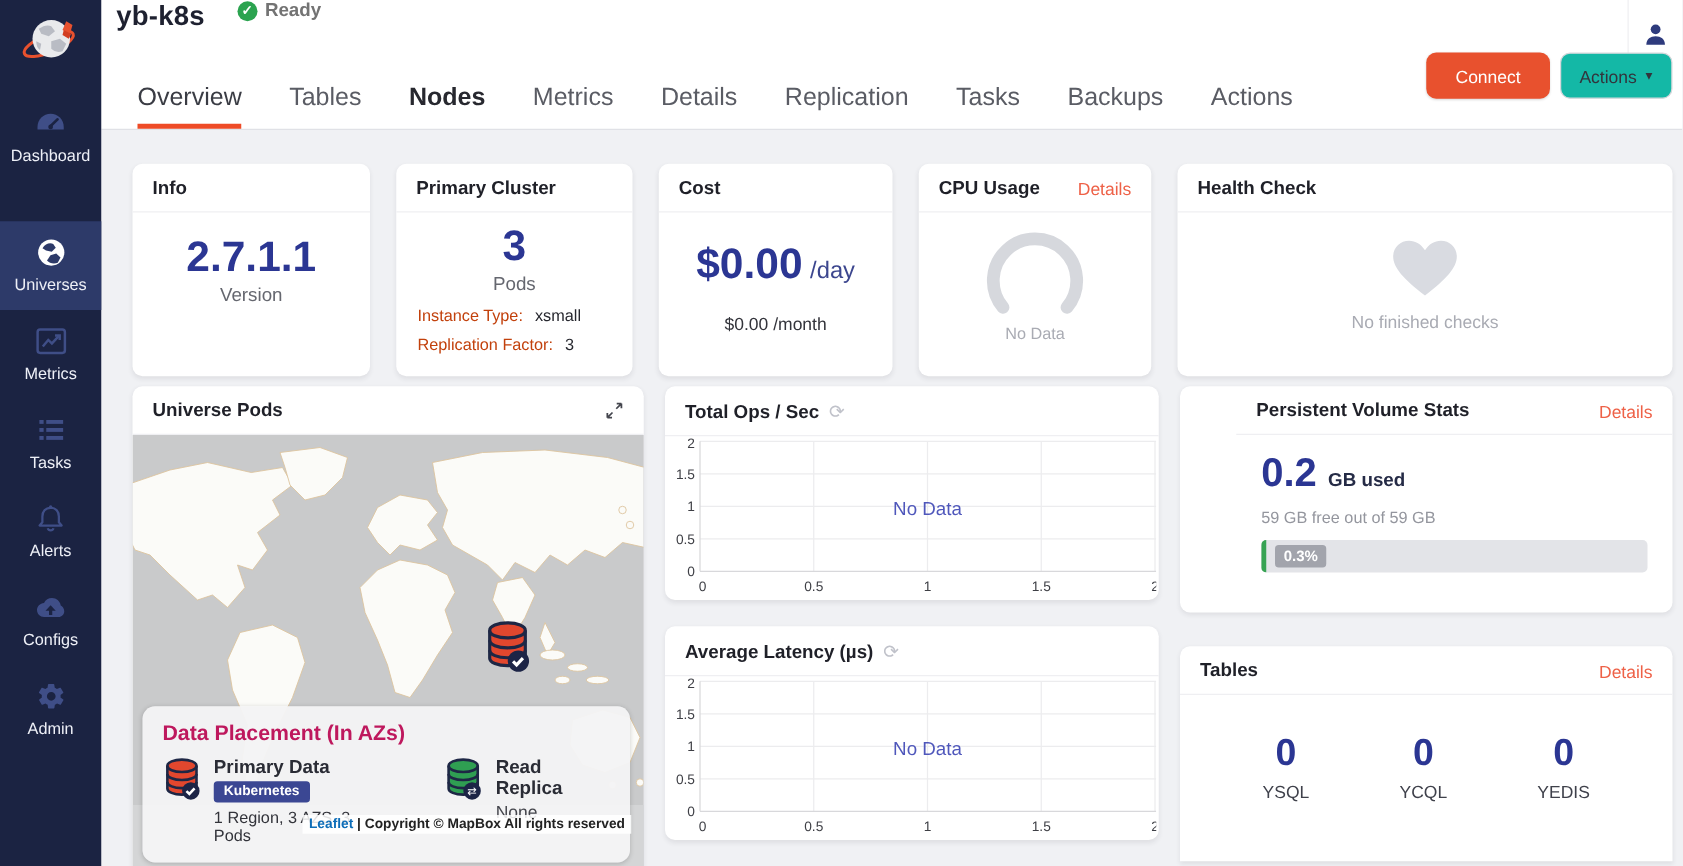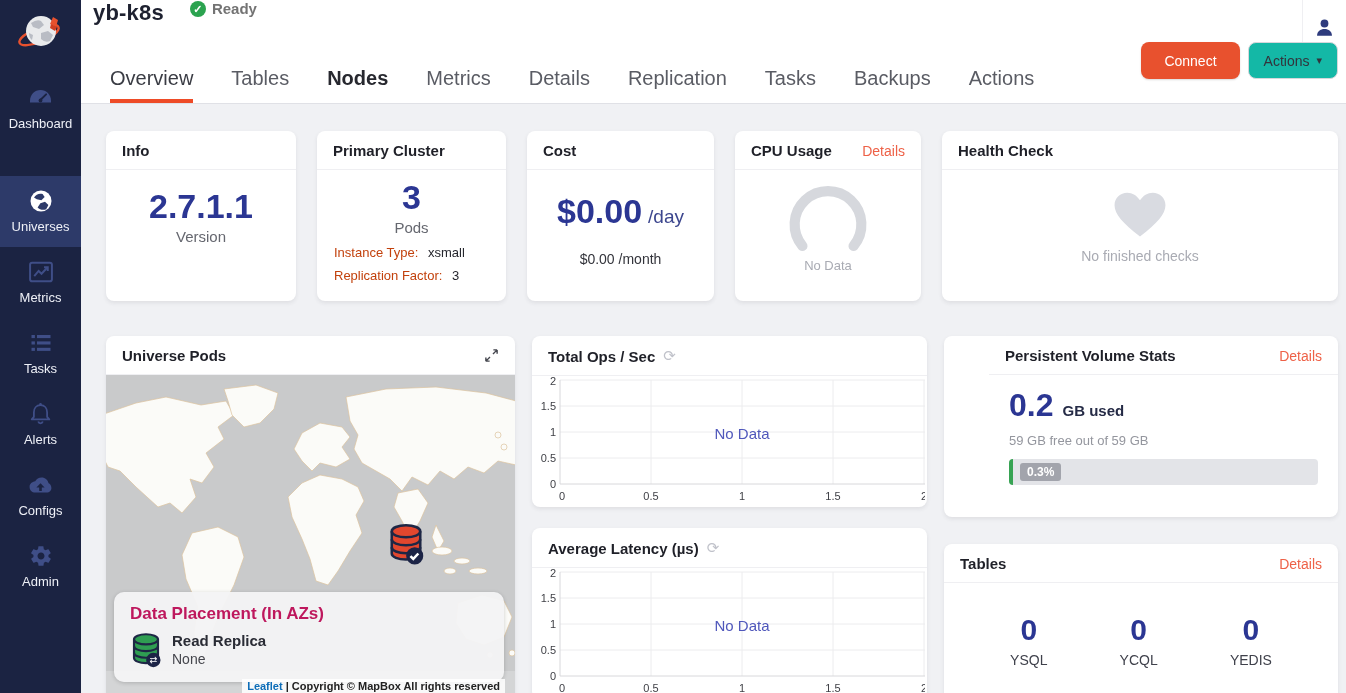--- a/index.html
+++ b/index.html
@@ -28,21 +28,21 @@
   .tab { display:flex; align-items:center; margin-right:38px; font-size:20px; color:#5a5c64; border-bottom:4px solid transparent; padding-top:3px; cursor:pointer; white-space:nowrap; }
   .tab.active { color:#3a3c44; border-bottom-color:#ee4b27; }
   .tab:nth-child(3) { color:#27282f; font-weight:bold; }
   .header-actions { position:absolute; right:8px; bottom:24px; display:flex; gap:8px; }
   .btn { height:37px; border-radius:8px; font-size:14px; display:flex; align-items:center; cursor:pointer; }
   .btn-connect { background:#e8512e; color:#fff; padding:0 23px; box-shadow:0 1px 2px rgba(0,0,0,.15); }
   .btn-actions { background:#14b8a6; color:#33343c; border:1px solid #d6d7db; padding:0 15px; gap:7px; }
   .caret { font-size:11px; color:#33343c; }
 
   .content { flex:1; padding:27px 8px 0 25px; overflow:hidden; }
-  .row1 { display:grid; grid-template-columns:190px 189px 187px 186px 1fr; gap:21px; margin-bottom:35px; }
+  .row1 { display:grid; grid-template-columns:190px 189px 187px 186px 1fr; gap:21px; margin-bottom:8px; }
   .row2 { display:flex; gap:17px; }
   .col { display:flex; flex-direction:column; }
   .col-map { width:409px; flex:0 0 409px; }
   .col-charts { width:395px; flex:0 0 395px; gap:21px; }
   .col-right { flex:1; gap:27px; min-width:0; }
 
   .card { background:#fff; border-radius:8px; box-shadow:0 2px 4px rgba(40,43,60,.09); overflow:hidden; }
   .card-header { padding:11px 16px 10px; border-bottom:1px solid #efeff2; display:flex; align-items:center; justify-content:space-between; }
   .card-title { font-size:15px; font-weight:bold; color:#1f2028; display:flex; align-items:center; gap:8px; }
   .details-link { font-size:14px; color:#ee6147; cursor:pointer; }
@@ -340,20 +340,37 @@
               </g>
               <circle cx="17.5" cy="20.5" r="5.4" fill="#1c2446"></circle>
               <path d="M14.8,20.6 l1.8,1.8 3.2,-3.4" fill="none" stroke="#fff" stroke-width="1.6"></path>
             </svg>
 
             <div class="dp-overlay">
               <div class="dp-title">Data Placement (In AZs)</div>
               <div class="dp-row">
                 <div class="dp-item">
                   <svg width="32" height="36" viewBox="0 0 24 26">
+                    <g stroke="#1e2745" stroke-width="1.6" fill="#e2472e">
+                      <path d="M3,5 C3,2.8 7,1.2 12,1.2 C17,1.2 21,2.8 21,5 L21,19 C21,21.2 17,22.8 12,22.8 C7,22.8 3,21.2 3,19 Z"></path>
+                      <path d="M3,5 C3,7.2 7,8.8 12,8.8 C17,8.8 21,7.2 21,5" fill="none"></path>
+                      <path d="M3,10 C3,12.2 7,13.8 12,13.8 C17,13.8 21,12.2 21,10" fill="none"></path>
+                      <path d="M3,15 C3,17.2 7,18.8 12,18.8 C17,18.8 21,17.2 21,15" fill="none"></path>
+                    </g>
+                    <circle cx="17.5" cy="20.5" r="5.4" fill="#1c2446"></circle>
+                    <path d="M14.8,20.6 l1.8,1.8 3.2,-3.4" fill="none" stroke="#fff" stroke-width="1.6"></path>
+                  </svg>
+                  <div>
+                    <div class="dp-name">Primary Data</div>
+                    <span class="k8s-badge">Kubernetes</span>
+                    <div class="dp-summary">1 Region, 3 AZS, 3 Pods</div>
+                  </div>
+                </div>
+                <div class="dp-item">
+                  <svg width="32" height="36" viewBox="0 0 24 26">
                     <g stroke="#1e2745" stroke-width="1.6" fill="#2f9e52">
                       <path d="M3,5 C3,2.8 7,1.2 12,1.2 C17,1.2 21,2.8 21,5 L21,19 C21,21.2 17,22.8 12,22.8 C7,22.8 3,21.2 3,19 Z"></path>
                       <path d="M3,5 C3,7.2 7,8.8 12,8.8 C17,8.8 21,7.2 21,5" fill="none"></path>
                       <path d="M3,10 C3,12.2 7,13.8 12,13.8 C17,13.8 21,12.2 21,10" fill="none"></path>
                       <path d="M3,15 C3,17.2 7,18.8 12,18.8 C17,18.8 21,17.2 21,15" fill="none"></path>
                     </g>
                     <circle cx="17.5" cy="20.5" r="5.4" fill="#1c2446"></circle>
                     <text x="17.5" y="23" text-anchor="middle" font-size="7" fill="#fff">⇄</text>
                   </svg>
                   <div>

